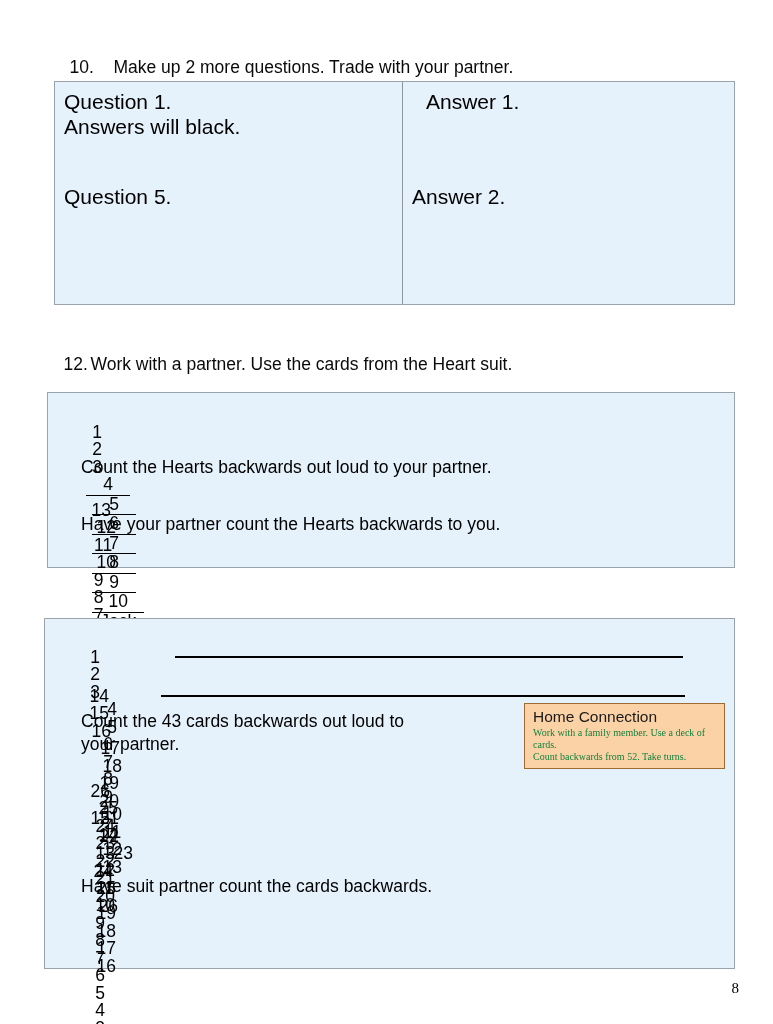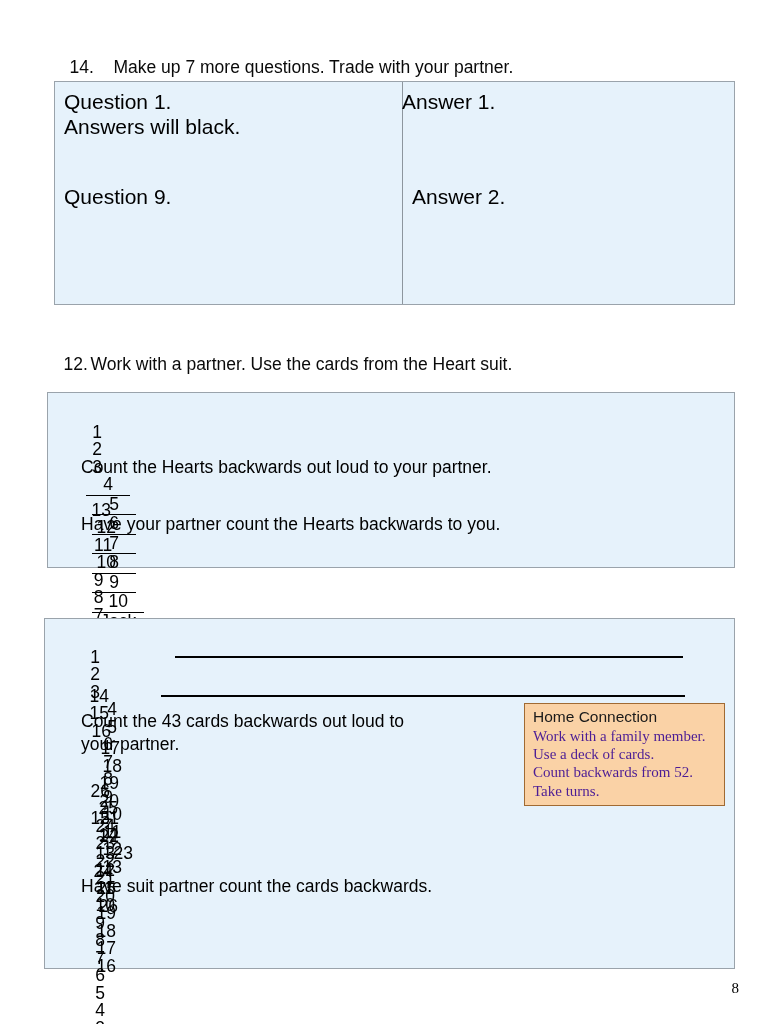--- a/index.html
+++ b/index.html
@@ -95,56 +95,56 @@
   }
   .home-title {
     font-family: "Liberation Sans", sans-serif;
     font-size: 15.5px;
     line-height: 1.15;
     color: #1a1a1a;
     margin-bottom: 1px;
   }
   .home-body {
     font-family: "Liberation Serif", serif;
-    font-size: 15px;
+    font-size: 10px;
     line-height: 1.22;
-    color: #4c1d95;
+    color: #15803d;
   }
   .home-body div { white-space: pre-wrap; }
 
   
   .pageno {
     position: absolute;
     right: 34px;
     top: 980px;
     font-family: "Liberation Serif", serif;
     font-size: 15px;
     color: #000;
   }
 </style>
 </head>
 <body>
 
 <div class="page">
 
   <div class="prompt" style="position:absolute; left:50px; top:30px;">
-    <span class="num-label" style="width:44px;">14.</span><span>Make up 7 more questions. Trade with your partner.</span>
+    <span class="num-label" style="width:44px;">10.</span><span>Make up 2 more questions. Trade with your partner.</span>
   </div>
   <div class="prompt" style="position:absolute; left:86px; top:55px;">
     <span>Answer each other’s questions. Discuss your answers.</span>
   </div>
 
   <div class="bluebox q11" style="left:54px; top:81px; width:681px; height:224px;">
     <div class="vdivider" style="left:347px;"></div>
 
     <div class="celltext" style="left:9px; top:5px;">Question 1.</div>
     <div class="celltext" style="left:9px; top:30px;">Answers will black.</div>
-    <div class="celltext" style="left:9px; top:100px;">Question 9.</div>
-
-    <div class="celltext" style="left:347px; top:5px;">Answer 1.</div>
+    <div class="celltext" style="left:9px; top:100px;">Question 5.</div>
+
+    <div class="celltext" style="left:371px; top:5px;">Answer 1.</div>
     <div class="celltext" style="left:357px; top:100px;">Answer 2.</div>
   </div>
 
   <div class="prompt" style="position:absolute; left:44px; top:327px;">
     <span class="num-label" style="width:27px;">12.</span><span>Work with a partner. Use the cards from the Heart suit.</span>
   </div>
   <div class="prompt" style="position:absolute; left:71px; top:368px;">
     <span>List the cards in order from smallest to largest.</span>
   </div>
 

